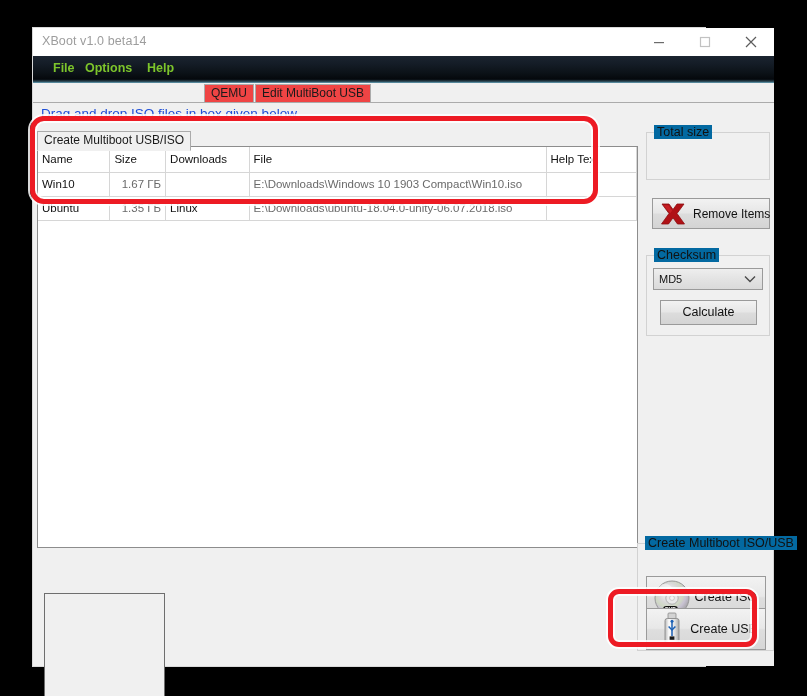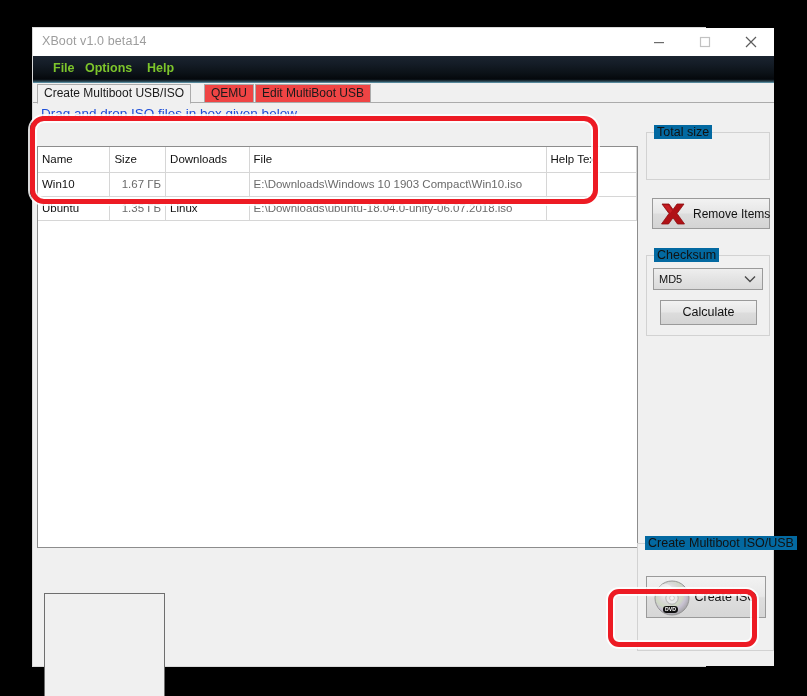--- a/index.html
+++ b/index.html
@@ -99,20 +99,21 @@
     line-height: 17px;
     padding: 0 6px;
     white-space: nowrap;
     cursor: default;
   }
   .tab.active {
     background: #f0f0f0;
     z-index: 3;
     border-bottom: 1px solid #f0f0f0;
     height: 20px;
+    margin-top: 47px;
   }
   #tab-0 { left: 4px; }
   #tab-1 { left: 171px; }
   #tab-2 { left: 222px; }
 
   
   #tabpage {
     position: absolute;
     left: 0; top: 75px;
     width: 741px; height: 563px;
@@ -416,20 +417,41 @@
                 <ellipse cx="13" cy="10" rx="7" ry="5" fill="#ffffff" opacity="0.45"></ellipse>
                 <g transform="translate(11,27)">
                   <rect x="0" y="0" width="15" height="7" rx="3.4" fill="#111111"></rect>
                   <text x="7.5" y="5.4" font-size="5.2" font-family="'Liberation Sans', sans-serif" fill="#ffffff" text-anchor="middle" font-weight="bold">DVD</text>
                 </g>
               </svg>
             </span>
             <span class="lbl">Create ISO</span>
           </div>
 
+          <div class="big-btn" id="btn-create-usb">
+            <span class="ico">
+              <svg width="40" height="38" viewBox="0 0 40 38">
+                <defs>
+                  <linearGradient id="usbg" x1="0" y1="0" x2="1" y2="0">
+                    <stop offset="0%" stop-color="#b9b9b9"></stop>
+                    <stop offset="28%" stop-color="#fbfbfb"></stop>
+                    <stop offset="70%" stop-color="#e2e2e2"></stop>
+                    <stop offset="100%" stop-color="#a8a8a8"></stop>
+                  </linearGradient>
+                </defs>
+                <rect x="16" y="2" width="8" height="6" rx="1" fill="#d3d3d3" stroke="#8a8a8a" stroke-width="0.8"></rect>
+                <rect x="13" y="7.5" width="14" height="25" rx="2.2" fill="url(#usbg)" stroke="#8a8a8a" stroke-width="0.9"></rect>
+                <path d="M20 11 L20 25" stroke="#1b5fb4" stroke-width="1.5" fill="none"></path>
+                <path d="M16.6 15.5 L20 19 L23.4 15.5" stroke="#1b5fb4" stroke-width="1.5" fill="none"></path>
+                <circle cx="20" cy="10.2" r="1.5" fill="#1b5fb4"></circle>
+                <rect x="17.6" y="25.4" width="4.8" height="3.4" fill="#1b1b1b"></rect>
+              </svg>
+            </span>
+            <span class="lbl">Create USB</span>
+          </div>
         </div>
 
       </div>
     </div>
   </div>
 
   <div class="redbox" id="red-table"></div>
   <div class="redbox" id="red-usb"></div>
 </div>
 

